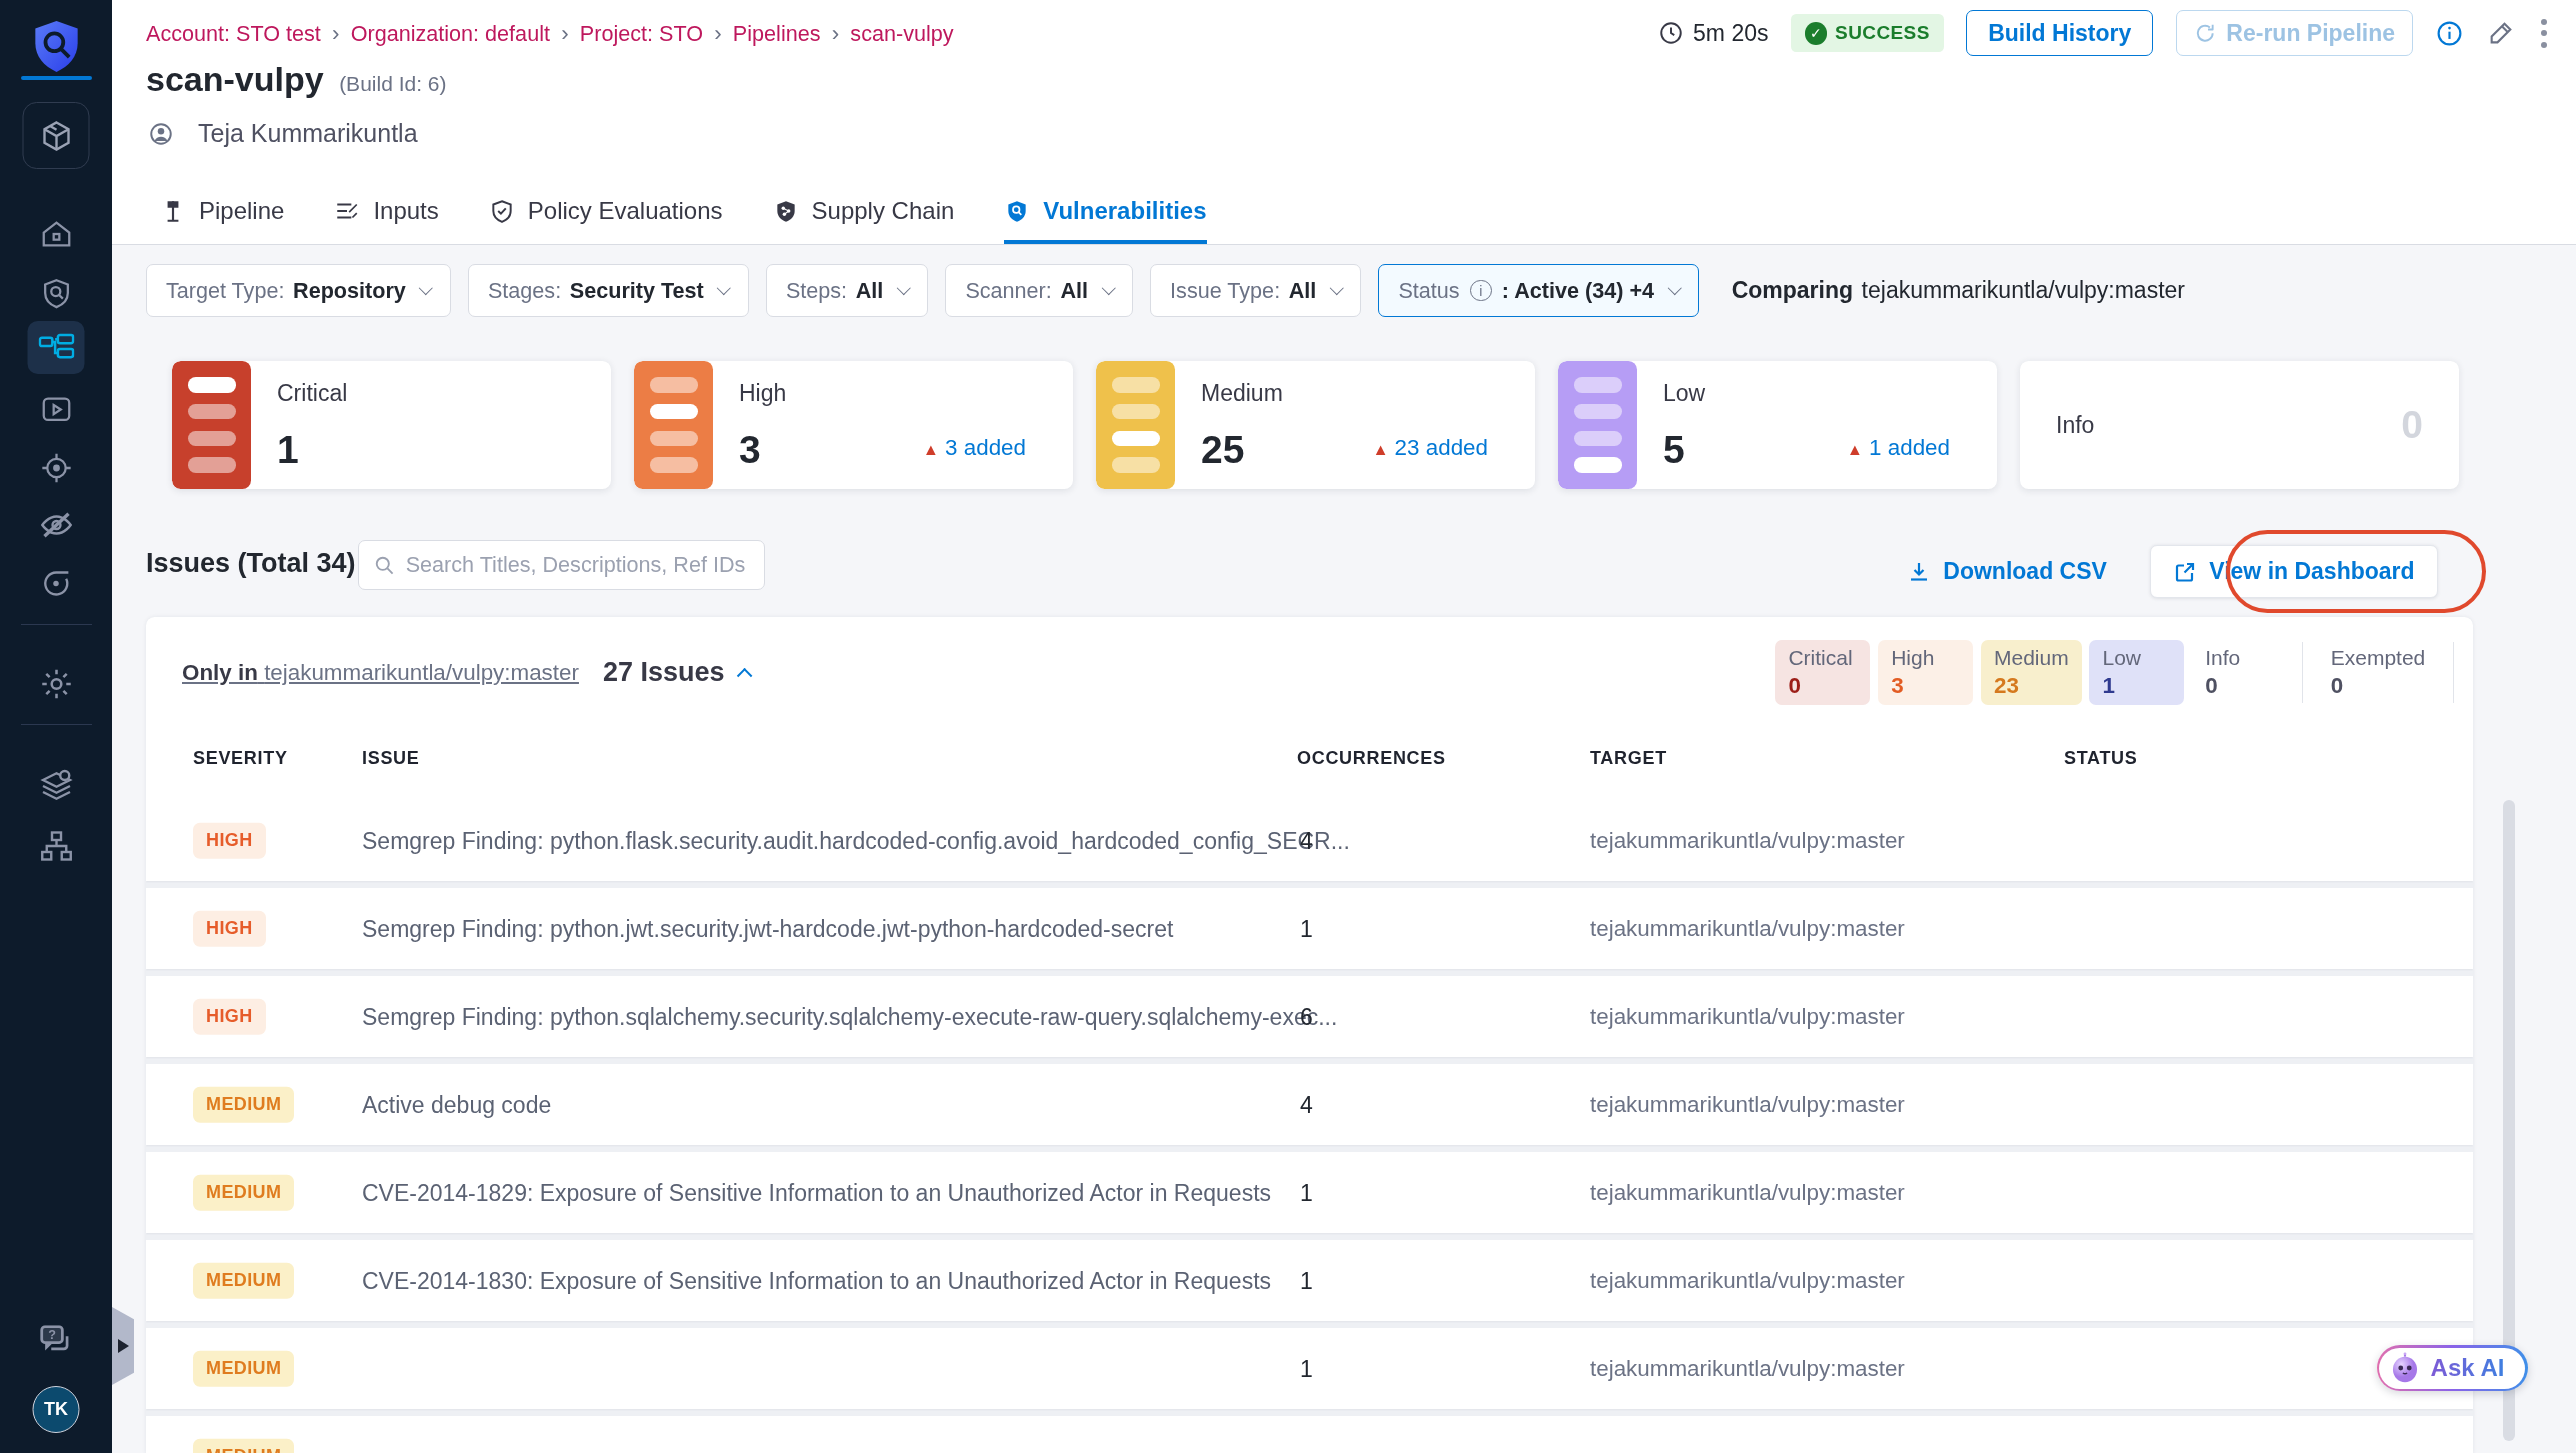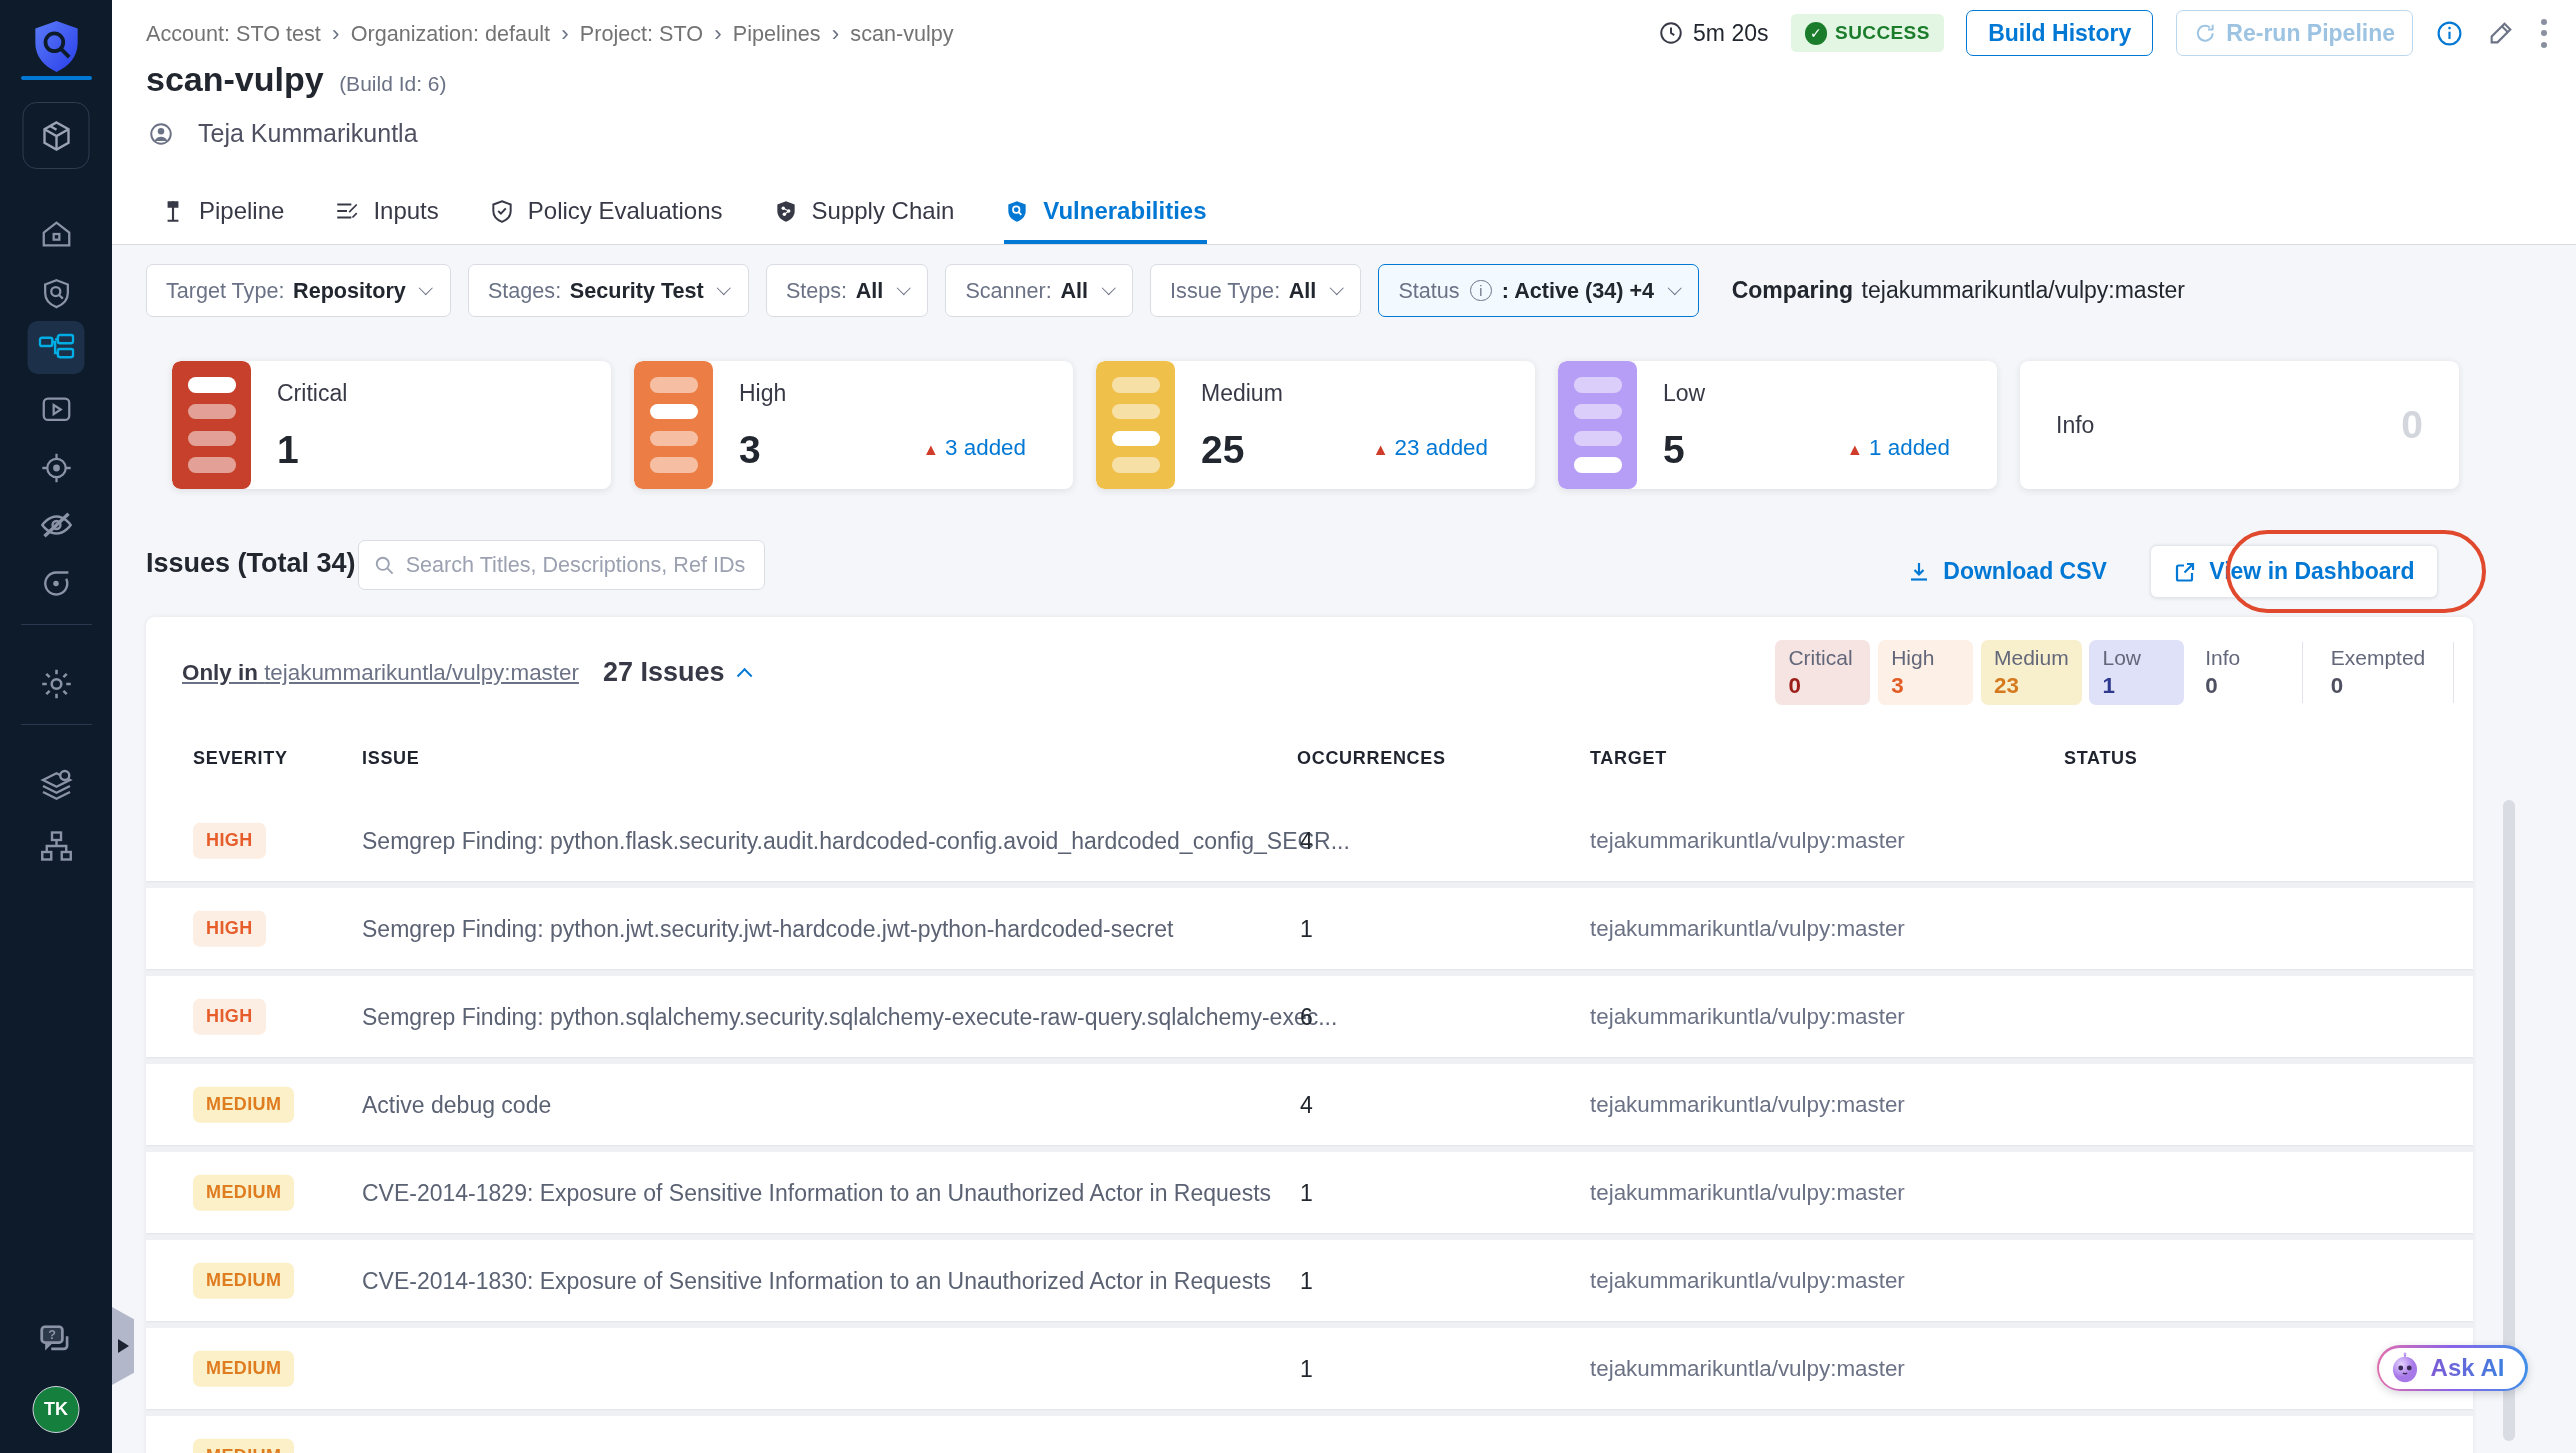--- a/index.html
+++ b/index.html
@@ -9,28 +9,28 @@
 
   
   .sidebar { position:absolute; left:0; top:0; width:112px; height:100%; background:#0d1b2b; z-index:10; }
   .side-item { position:absolute; left:50%; transform:translateX(-50%); display:flex; align-items:center; justify-content:center; color:#8b93a7; cursor:pointer; }
   .logo { top:19px; width:55px; height:55px; }
   .logo-underline { position:absolute; top:76px; left:21px; width:71px; height:4.3px; background:#0278d5; border-radius:2.6px; }
   .module-box { top:102px; width:67px; height:67px; border:1.7px solid #303c50; border-radius:14px; color:#9aa2b4; }
   .nav-active { background:#1d3049; border-radius:10.3px; color:#00ade4; }
   .nav-btn { width:57px; height:53px; }
   .side-divider { position:absolute; left:21px; width:71px; height:0.9px; background:#2b3850; }
-  .avatar { top:1386px; width:47px; height:47px; border-radius:50%; background:#15803d; border:1.7px solid #cfd3dd; color:#fff; font-size:18px; font-weight:bold; }
+  .avatar { top:1386px; width:47px; height:47px; border-radius:50%; background:#0c4a6e; border:1.7px solid #cfd3dd; color:#fff; font-size:18px; font-weight:bold; }
   .expand-tab { position:absolute; left:112px; top:1307px; width:22.4px; height:78px; background:#b2b8ca; clip-path:polygon(0 0,100% 16%,100% 84%,0 100%); display:flex; align-items:center; justify-content:center; cursor:pointer; z-index:11; }
   .expand-tab .tri { width:0; height:0; border-left:11.2px solid #1d2330; border-top:7.8px solid transparent; border-bottom:7.8px solid transparent; }
 
   
   .header { position:absolute; left:112px; top:0; right:0; height:182px; background:#fff; }
   .breadcrumb { position:absolute; left:34px; top:21px; display:flex; align-items:center; gap:11.2px; font-size:21.6px; }
-  .breadcrumb a { color:#737373; text-decoration:none; cursor:pointer;text-align:right; }
+  .breadcrumb a { color:#be185d; text-decoration:none; cursor:pointer;text-align:right; }
   .breadcrumb .sep { color:#6b7285; font-size:22.4px; }
   .controls { position:absolute; right:26px; top:10.3px; display:flex; align-items:center; gap:22.4px; }
   .duration { display:flex; align-items:center; gap:8.6px; font-size:23px; color:#22272f; }
   .status-badge { display:flex; align-items:center; gap:7.8px; background:#e3f6e4; border-radius:5.2px; padding:7.8px 14px; color:#1b7d2c; font-weight:bold; font-size:19px; letter-spacing:0.4px; }
   .check-circle { width:22.4px; height:22.4px; border-radius:50%; background:#1b7d2c; color:#fff; font-size:14px; display:flex; align-items:center; justify-content:center; }
   .btn-outline-blue { border:1.7px solid #0278d5; color:#0278d5; background:#fff; border-radius:7px; padding:8.6px 21px; font-weight:bold; font-size:23px; cursor:pointer; font-family:inherit; }
   .btn-disabled { display:flex; align-items:center; gap:10.3px; border:1.7px solid #bcd8ef; color:#9dc3e3; background:#fff; border-radius:7px; padding:8.6px 17px; font-weight:bold; font-size:23px; font-family:inherit; }
   .kebab { display:flex; flex-direction:column; gap:5.2px; padding:3.4px; cursor:pointer; }
   .kebab i { width:6px; height:6px; border-radius:50%; background:#8a90a0; }
   .page-title { position:absolute; left:34px; top:60px; display:flex; align-items:baseline; gap:15.5px; }

